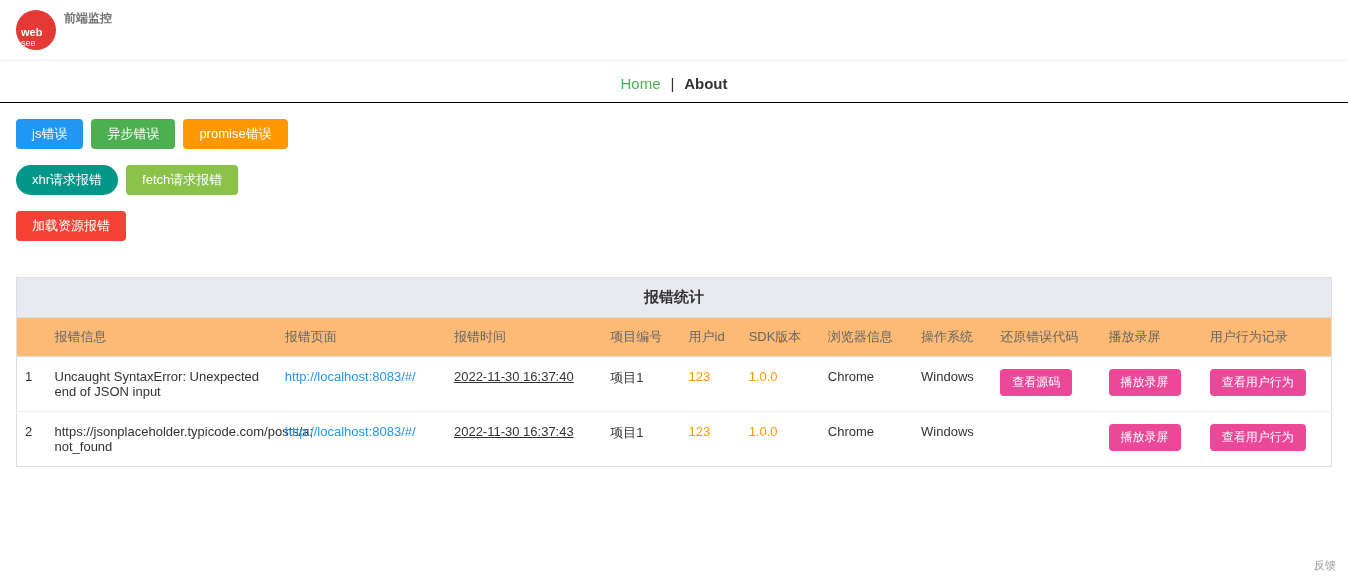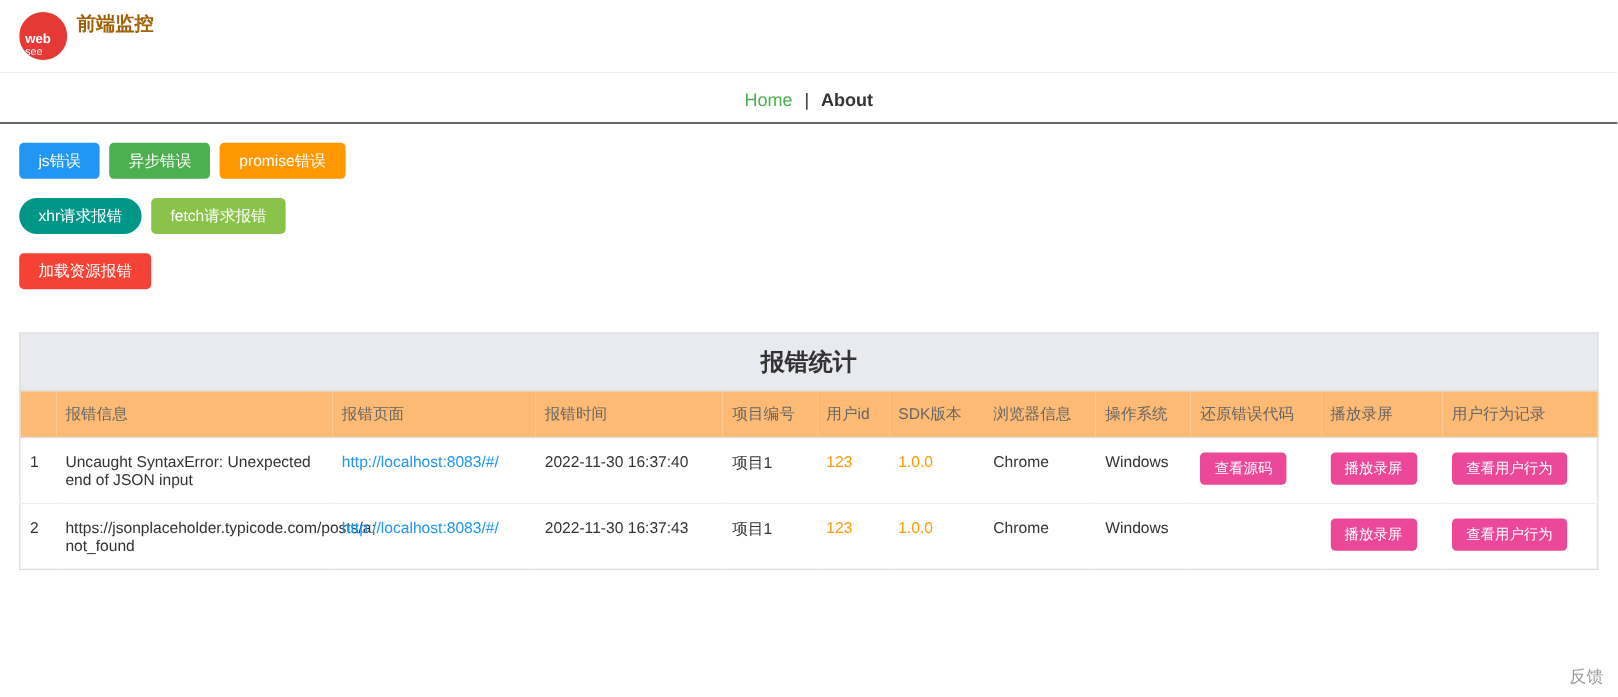--- a/index.html
+++ b/index.html
@@ -14,23 +14,23 @@
     }
     .logo {
       display: flex;
       gap: 8px;
     }
     .logo-icon {
       width: 40px;
       height: 40px;
     }
     .logo-text {
-      font-size: 16px;
+      font-size: 12px;
       font-weight: bold;
-      color: #a16207;
+      color: #737373;
     }
 
     
     .nav {
       text-align: center;
       padding: 14px 0 10px;
       border-bottom: 1px solid #000000;
     }
     .nav a {
       color: #4caf50;
@@ -71,21 +71,21 @@
     .btn-red { background: #f44336; }
 
     
     .table-section {
       margin: 20px 16px 0;
     }
     .table-title-row {
       background: #e8eaf0;
       text-align: center;
       padding: 10px 0;
-      font-size: 20px;
+      font-size: 15px;
       font-weight: bold;
       color: #333;
       border: 1px solid #ddd;
       border-bottom: none;
     }
     table {
       width: 100%;
       border-collapse: collapse;
       border: 1px solid #ddd;
     }
@@ -119,20 +119,21 @@
     .td-error-msg {
       color: #333;
       max-width: 200px;
     }
     .td-link {
       color: #2196f3;
     }
     .td-time {
       color: #333;
       white-space: nowrap;
+      text-decoration: underline;
     }
     .td-project {
       color: #333;
     }
     .td-userid {
       color: #ff9800;
     }
     .td-sdk {
       color: #ff9800;
     }
@@ -154,21 +155,21 @@
     }
     .td-action {
       white-space: nowrap;
     }
 
     
     .footer-hint {
       position: fixed;
       bottom: 8px;
       right: 12px;
-      font-size: 14px;
+      font-size: 11px;
       color: #999;
     }
   </style>
 </head>
 <body>
 
 <div class="header">
   <div class="logo">
 
     <svg class="logo-icon" viewBox="0 0 40 40" xmlns="http://www.w3.org/2000/svg">

